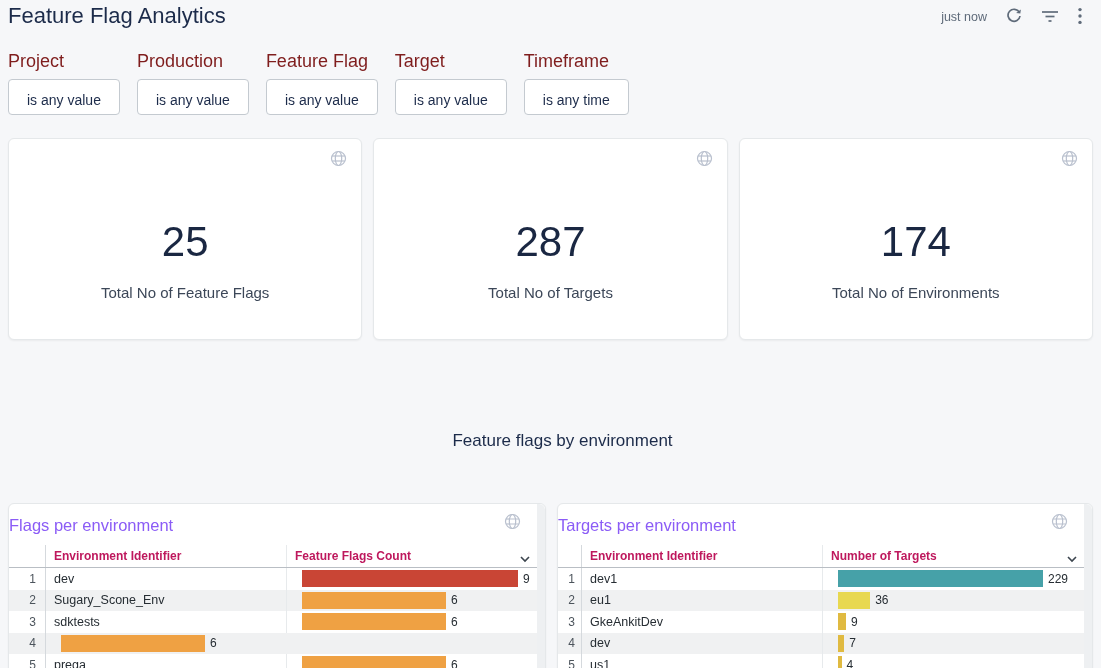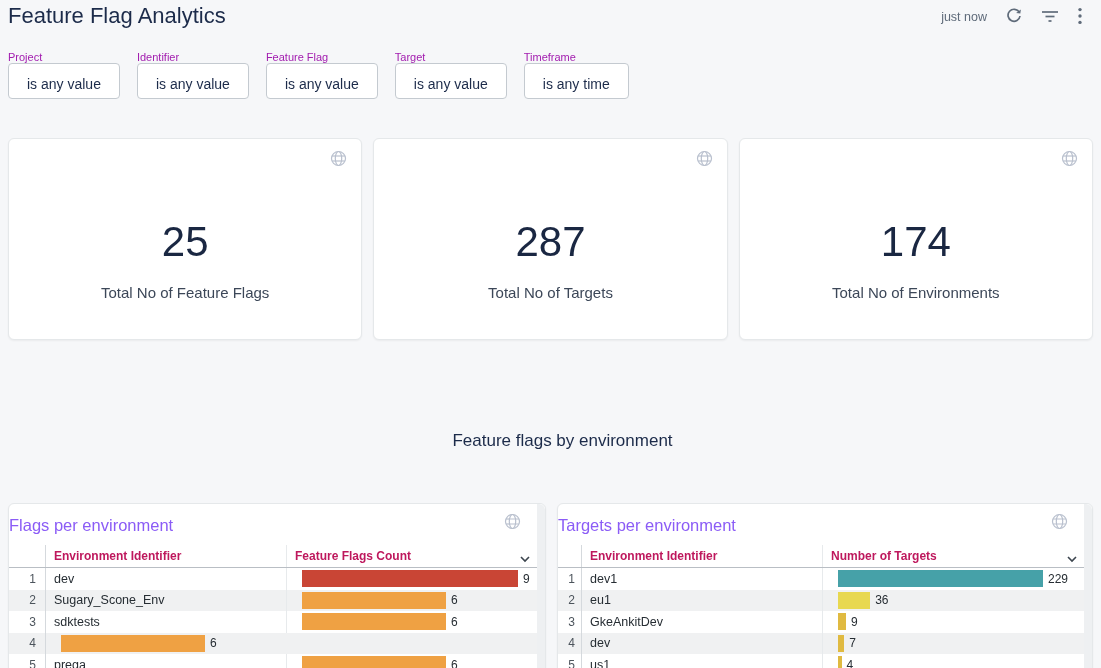--- a/index.html
+++ b/index.html
@@ -20,21 +20,21 @@
     position: absolute; top: 6px; right: 18px;
     display: flex; align-items: center; gap: 18px; height: 22px;
   }
   .refreshed { font-size: 12.5px; color: #5f6b7a; }
   .icon-btn { background: none; border: none; cursor: pointer; display: flex; align-items: center; padding: 0; }
   
   .filter-bar {
     position: absolute; top: 51px; left: 8px;
     display: flex; gap: 17px;
   }
-  .filter-label { font-size: 11px; color: #a21caf; }
+  .filter-label { font-size: 18px; color: #7f1d1d; margin-bottom: 7px; }
   .filter-btn {
     min-width: 105px; height: 36px; padding: 12px 18px;
     background: #fff; border: 1px solid #c4cad0; border-radius: 4px;
     font-family: "Liberation Sans", sans-serif;
     font-size: 14px; color: #1c2b4a; text-align: center; cursor: pointer;
   }
   
   .card {
     background: #fff; border: 1px solid #e5e8ea; border-radius: 6px;
     box-shadow: 0 1px 2px rgba(0,0,0,0.05); position: relative;
@@ -122,21 +122,21 @@
     </span>
   </button>
 </div>
 
 <div class="filter-bar">
   <div class="filter-group">
     <div class="filter-label">Project</div>
     <button class="filter-btn">is any value</button>
   </div>
   <div class="filter-group">
-    <div class="filter-label">Identifier</div>
+    <div class="filter-label">Production</div>
     <button class="filter-btn">is any value</button>
   </div>
   <div class="filter-group">
     <div class="filter-label">Feature Flag</div>
     <button class="filter-btn">is any value</button>
   </div>
   <div class="filter-group">
     <div class="filter-label">Target</div>
     <button class="filter-btn">is any value</button>
   </div>

